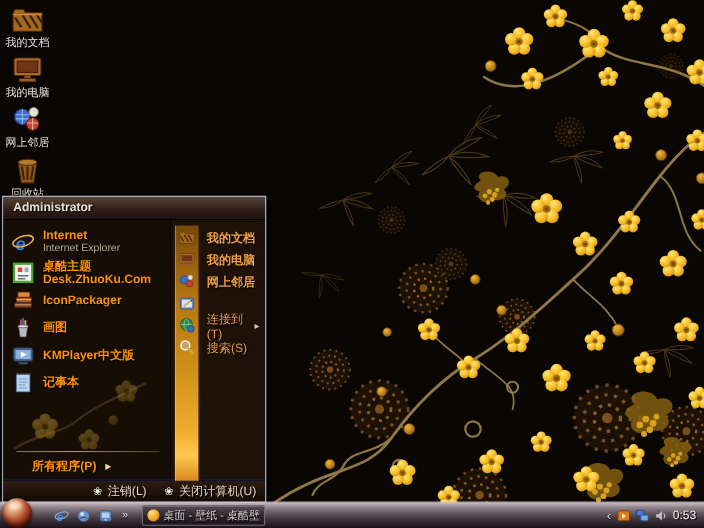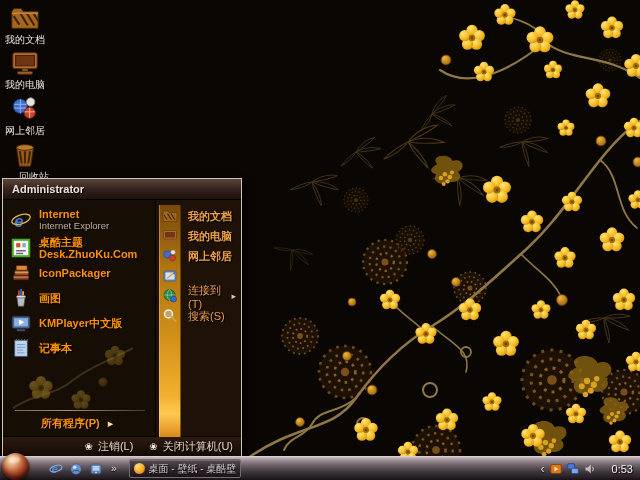--- a/index.html
+++ b/index.html
@@ -36,21 +36,21 @@
   }
   .sm-decor{position:absolute;left:4px;bottom:26px;opacity:.55;pointer-events:none;}
   .sm-item{display:flex;align-items:center;height:25px;padding-left:7px;gap:7px;position:relative;z-index:1;cursor:default;}
   .sm-item.tall{height:30px;}
   .sm-item .ic{width:22px;height:22px;flex:0 0 22px;}
   .sm-item .txt{display:flex;flex-direction:column;line-height:12px;}
   .sm-item .t{font-size:11px;font-weight:bold;color:#ff9100;text-shadow:1px 1px 1px #000;}
   .sm-item .s{font-size:9.5px;color:#c2b098;text-shadow:1px 1px 1px #000;}
   .sm-spacer{flex:1;}
   .sm-sep{height:1px;margin:2px 10px 3px 12px;background:linear-gradient(90deg,#7d6a55,#a89072 40%,#4a3a28);}
-  .sm-allprog{display:flex;align-items:center;justify-content:flex-start;height:18px;padding-left:38px;gap:8px;cursor:default;}
+  .sm-allprog{display:flex;align-items:center;justify-content:flex-start;height:18px;padding-left:26px;gap:8px;cursor:default;}
   .sm-allprog .t{font-size:11px;font-weight:bold;color:#ff9100;text-shadow:1px 1px 1px #000;}
   .sm-allprog .ar{font-size:11px;color:#ffd9a0;}
   .sm-right{flex:1;background:#1e1107;position:relative;padding:6px 0 0 0;}
   .sm-strip{
     position:absolute;left:3px;top:5px;width:22px;height:232px;
     background:linear-gradient(180deg,#774a0b,#b3760f 28%,#cf8e18 55%,#f2ae2e 82%,#ffc952 90%,#d8891a);
     box-shadow:inset 1px 0 0 rgba(255,220,140,.35), inset -1px 0 0 rgba(60,30,0,.6);
   }
   .sm-ritem{display:flex;align-items:center;height:20px;position:relative;z-index:1;padding-left:5px;cursor:default;}
   .sm-ritem .ic{width:18px;height:16px;flex:0 0 18px;}
@@ -88,21 +88,21 @@
     background:linear-gradient(180deg,#574b52,#2d262b 55%,#1a1519);
     border:1px solid #766a71;box-shadow:inset 0 1px 0 rgba(255,255,255,.18);
     display:flex;align-items:center;padding:0 4px;gap:4px;cursor:pointer;
   }
   .task-button .tic{width:11px;height:11px;border-radius:50%;flex:0 0 11px;
     background:radial-gradient(circle at 35% 30%,#ffe080,#f0a020 60%,#904808);}
   .task-button .tl{font-size:10px;color:#d9d1d5;white-space:nowrap;overflow:hidden;text-shadow:1px 1px 1px #000;}
   .tray{margin-left:auto;display:flex;align-items:center;gap:5px;padding-right:7px;}
   .tray-chev{font-size:12px;color:#e0d6da;cursor:pointer;text-shadow:0 1px 1px #000;}
   .tray-ic{width:12px;height:12px;cursor:pointer;}
-  .clock{font-size:11px;color:#f4f0f2;margin-left:11px;text-shadow:1px 1px 1px #000;cursor:default;}
+  .clock{font-size:11px;color:#f4f0f2;margin-left:0;text-shadow:1px 1px 1px #000;cursor:default;}
   svg{display:block;}
 </style>
 </head>
 <body>
 
 <div class="desktop">
 
   <svg class="wallpaper" width="640" height="457" viewBox="0 0 640 457">
     <defs>
       <radialGradient id="pg" cx="0.35" cy="0.3" r="0.85">
@@ -268,21 +268,21 @@
         <circle cx="11" cy="13" r="7.5" fill="#3e6cc8" stroke="#1a3a80"></circle>
         <path d="M4.5 11h13M4.5 15h13M11 5.5v15" stroke="#9ab8ee" stroke-width="1"></path>
         <circle cx="22" cy="8.5" r="4.5" fill="#e8e4da" stroke="#888"></circle>
         <circle cx="21" cy="20" r="6" fill="#c8432a" stroke="#701c0c"></circle>
         <path d="M15.5 19h11M21 14.5v11" stroke="#eebbaa" stroke-width="1"></path>
       </svg>
     </div>
     <div class="lbl">网上邻居</div>
   </div>
 
-  <div class="desk-icon" style="top:140px;text-align:right;">
+  <div class="desk-icon" style="top:140px;">
     <div class="ic">
       <svg viewBox="0 0 32 32" width="30" height="30">
         <path d="M7 8l3 20h12l3-20z" fill="#96581c" stroke="#4a2a06"></path>
         <ellipse cx="16" cy="8" rx="9" ry="3" fill="#b87a2e" stroke="#4a2a06"></ellipse>
         <g stroke="#3c2206" stroke-width="2">
             <path d="M10.5 12l2 13M16 12v13M21.5 12l-2 13"></path>
           </g>
       </svg>
     </div>
     <div class="lbl">回收站</div>

